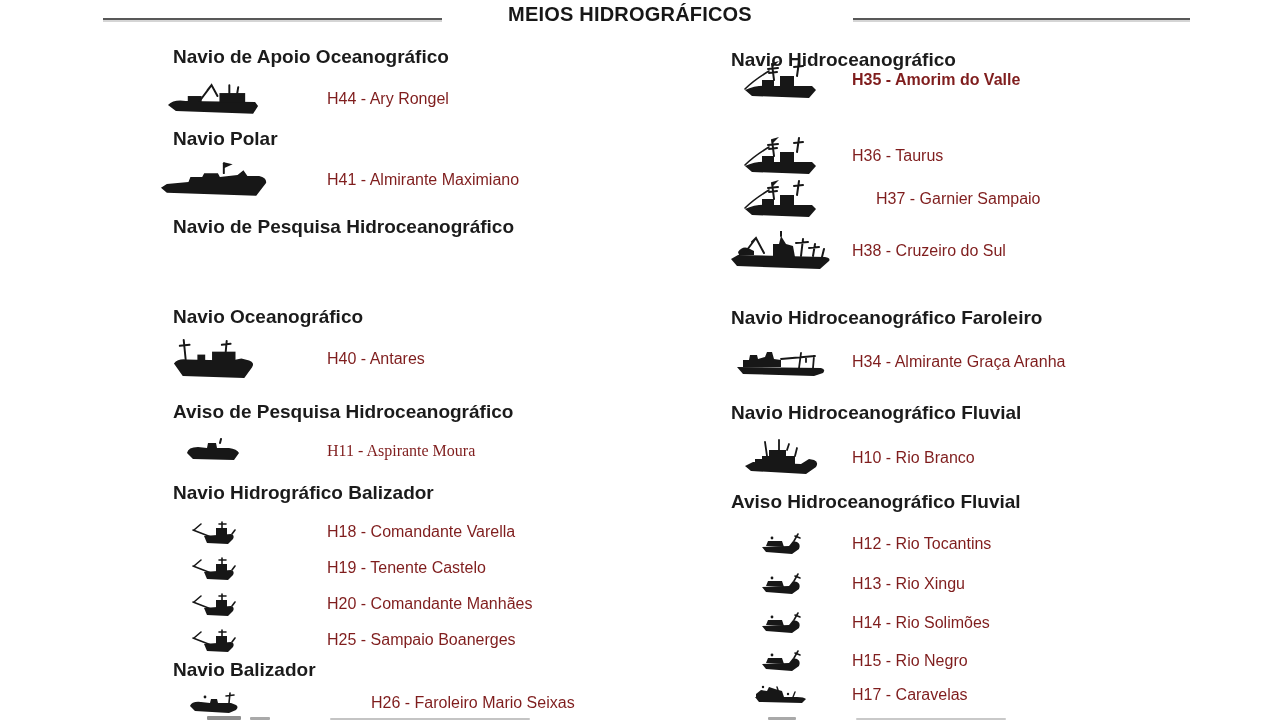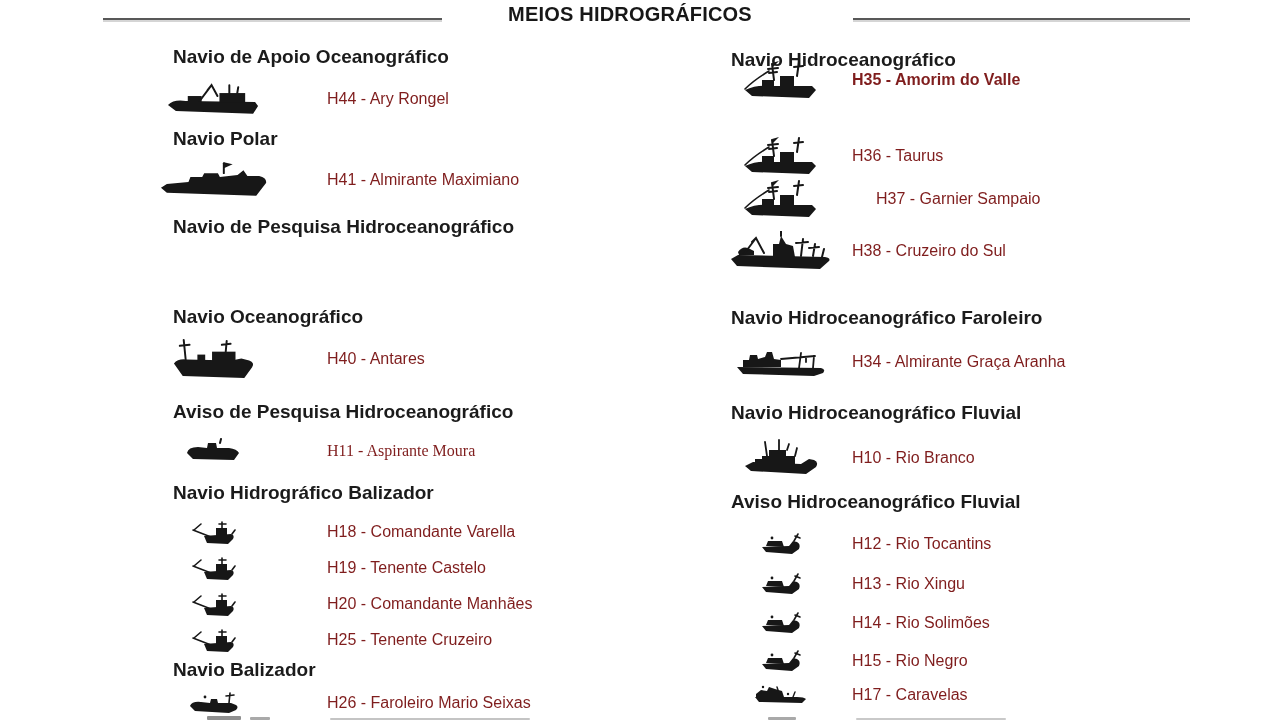--- a/index.html
+++ b/index.html
@@ -109,24 +109,24 @@
             </svg>
           </div>
           <span class="label">H20 - Comandante Manhães</span>
         </div>
         <div class="row" style="top: 626px; height: 27px;">
           <div class="icon-box">
             <svg class="icon" width="46" height="27" viewBox="0 0 46 27">
               <use href="#sym-tender"></use>
             </svg>
           </div>
-          <span class="label">H25 - Tenente Cruzeiro</span>
+          <span class="label">H25 - Sampaio Boanerges</span>
         </div>
         <h2 class="heading" style="top: 659px;">Navio Balizador</h2>
-        <div class="row" style="top: 690px; height: 25px;">
+        <div class="row" style="top: 690px; height: 25px; gap: 44px;">
           <div class="icon-box">
             <svg class="icon" width="52" height="25" viewBox="0 0 52 25">
               <use href="#sym-balizador"></use>
             </svg>
           </div>
           <span class="label">H26 - Faroleiro Mario Seixas</span>
         </div>
       </section>
     <section class="col" id="col-1">
         <h2 class="heading" style="top: 49px;">Navio Hidroceanográfico</h2>

